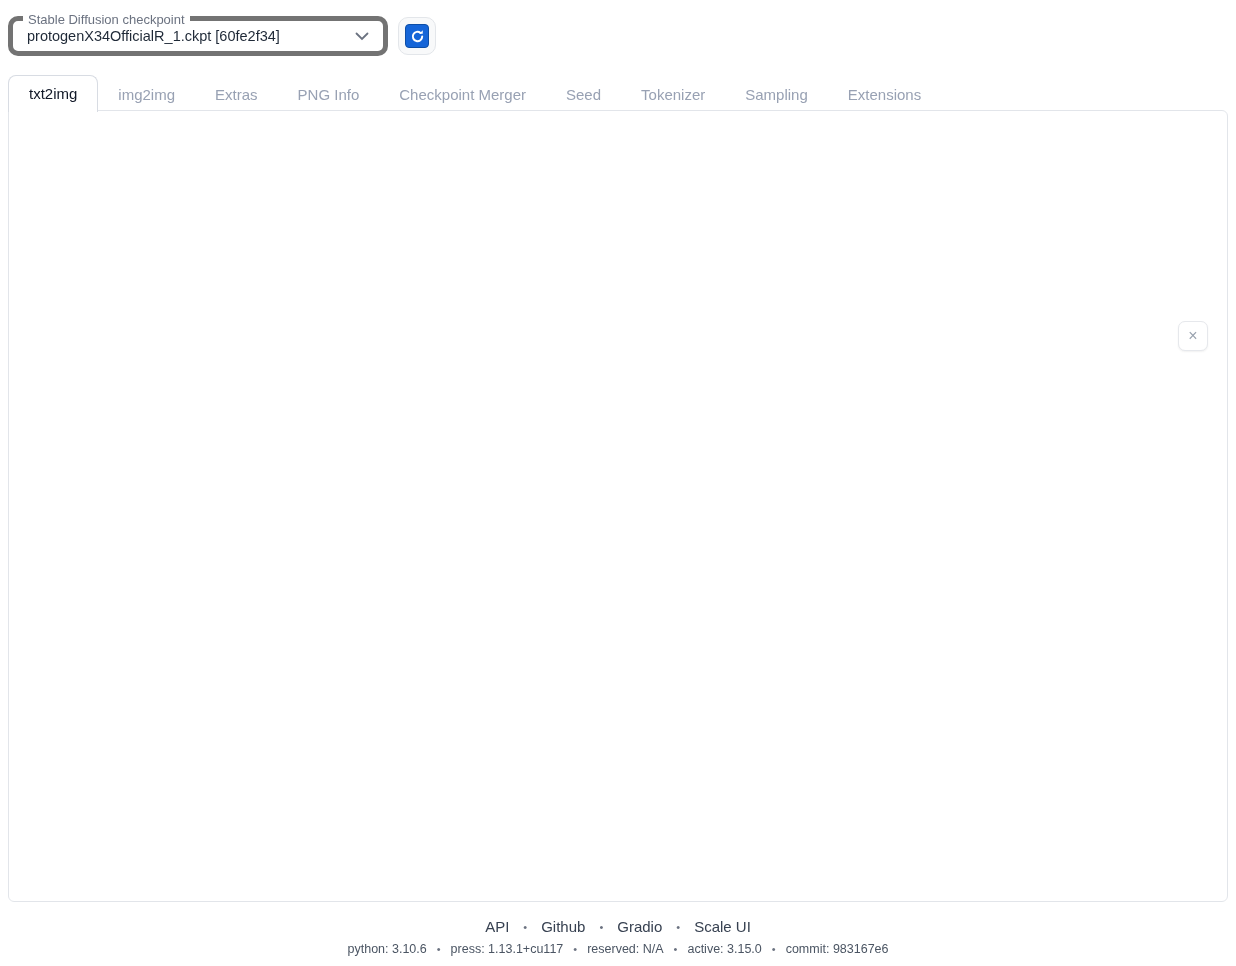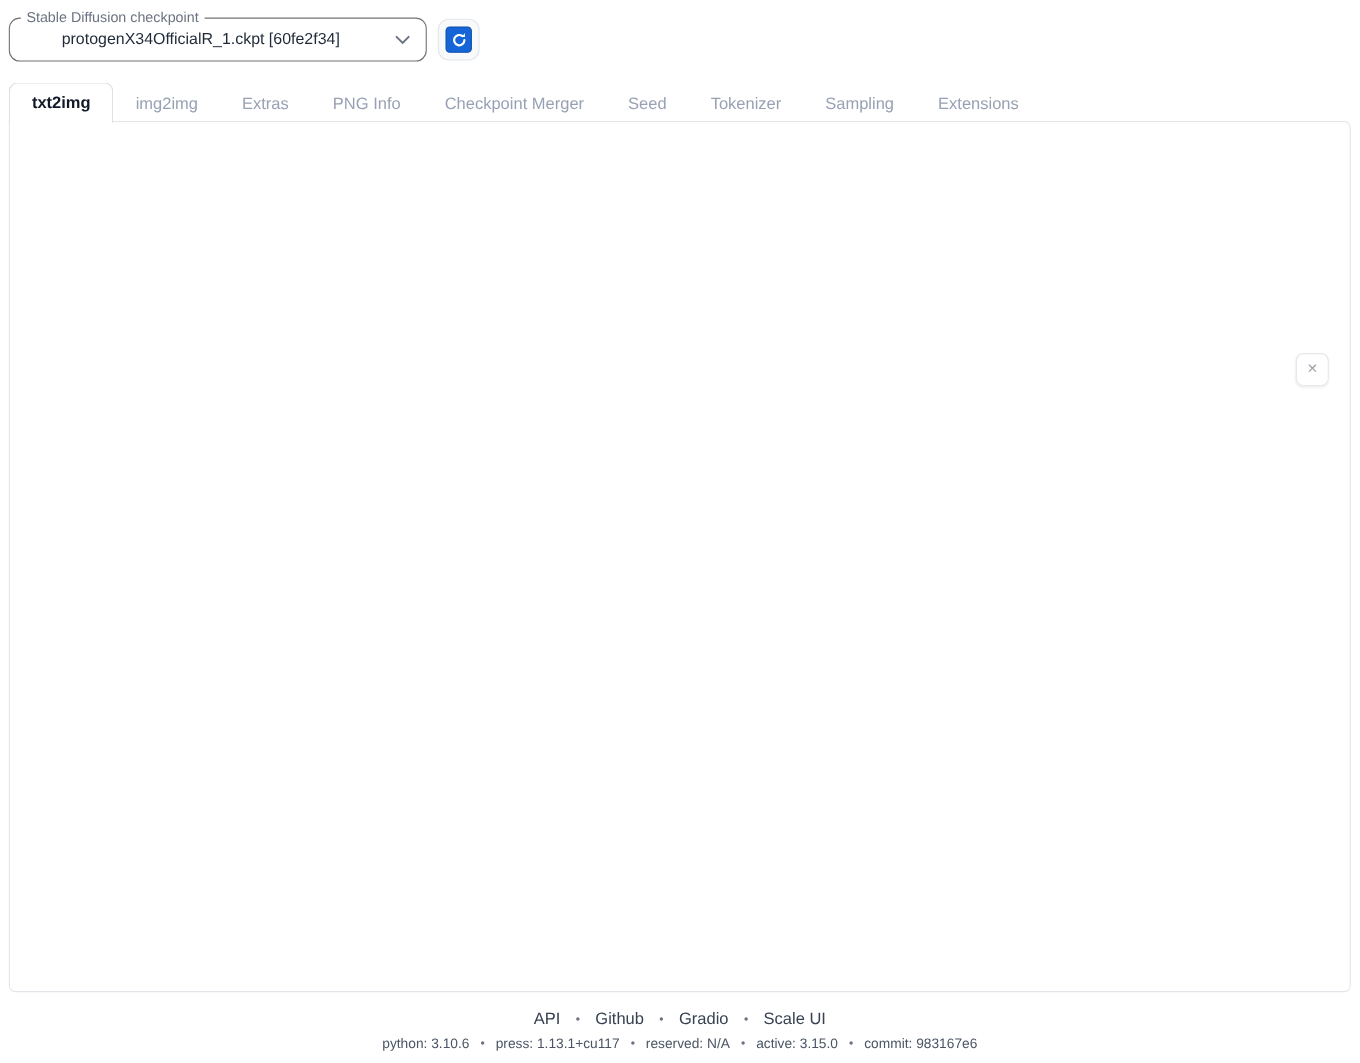--- a/index.html
+++ b/index.html
@@ -2,30 +2,30 @@
 <html><head>
 <meta charset="utf-8">
 <style>
   * { margin:0; padding:0; box-sizing:border-box; }
   html,body { background:#fff; }
   body { font-family:"Liberation Sans", sans-serif; color:#374151; }
   .page { position:relative; width:1236px; height:966px; background:#fff; overflow:hidden; }
   .abs { position:absolute; }
 
   
-  .ckpt-box { left:8px; top:16px; width:380px; height:40px; border:1px solid #737373; border-radius:10px; background:#fff; display:flex; align-items:center; padding:0 14px;gap:17px; }
+  .ckpt-box { left:8px; top:16px; width:380px; height:40px; border:5px solid #737373; border-radius:10px; background:#fff; display:flex; align-items:center; padding:0 14px;gap:17px; }
   .ckpt-label { position:absolute; top:-9px; left:10px; background:#fff; padding:0 5px; font-size:13px; color:#6b7280; }
-  .ckpt-value { font-size:14.5px; color:#1f2937; flex:1; white-space:nowrap; overflow:hidden;text-align:center; }
+  .ckpt-value { font-size:14.5px; color:#1f2937; flex:1; white-space:nowrap; overflow:hidden; }
   .refresh-btn { left:398px; top:17px; width:38px; height:38px; border:1px solid #e3e6ea; border-radius:10px; background:#f8f9fa; display:flex; align-items:center; justify-content:center; cursor:pointer; }
   .refresh-blue { width:24px; height:24px; background:#1565d8; border:1px solid #0d4ea6; border-radius:4px; display:flex; align-items:center; justify-content:center; }
 
   
   .tabbar { left:8px; top:74px; display:flex; align-items:flex-end; z-index:3; }
   .tab { padding:9px 20px 8px 20px; font-size:15px; color:#98a1b3; cursor:pointer; white-space:nowrap; }
-  .tab.active { background:#fff; border:1px solid #d8dce3; border-bottom:none; border-radius:8px 8px 0 0; color:#111827; font-weight:700; position:relative; top:1px; padding-bottom:10px; }
+  .tab.active { background:#fff; border:1px solid #d8dce3; border-bottom:none; border-radius:8px 8px 0 0; color:#111827; font-weight:400; position:relative; top:1px; padding-bottom:10px; }
 
   .main-panel { left:8px; top:110px; width:1220px; height:792px; background:#fff; border:1px solid #e2e5ea; border-radius:0 6px 6px 6px; z-index:1; }
 
   
   .txtarea { border:1px solid #d8dce3; border-radius:9px; background:#fff; font-size:14.5px; color:#1f2937; padding:10px 14px; line-height:1.4; position:absolute; overflow:hidden; }
   .placeholder { color:#a3adbd; }
   .resize-corner { position:absolute; right:3px; bottom:3px; width:11px; height:11px; background:repeating-linear-gradient(315deg, transparent 0 2px, #b4bac4 2px 3px); clip-path:polygon(100% 0, 100% 100%, 0 100%); }
 
   .mini-btn { position:absolute; width:30px; height:30px; background:#eef0f3; border-radius:8px; display:flex; align-items:center; justify-content:center; cursor:pointer; }
   .mini-blue { width:22px; height:22px; background:#1565d8; border-radius:4px; color:#fff; font-size:14px; font-weight:bold; display:flex; align-items:center; justify-content:center; }

